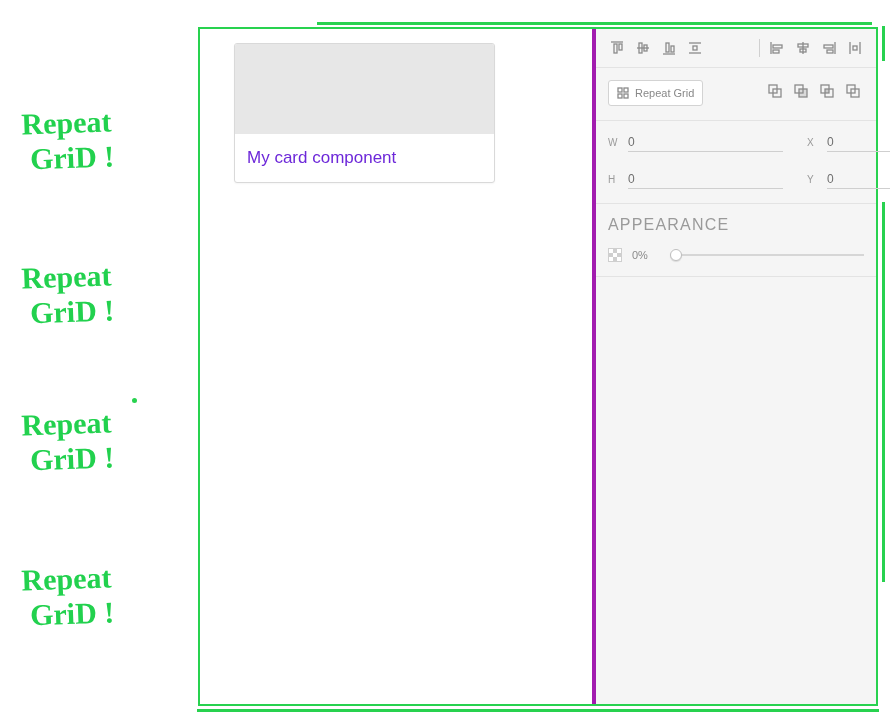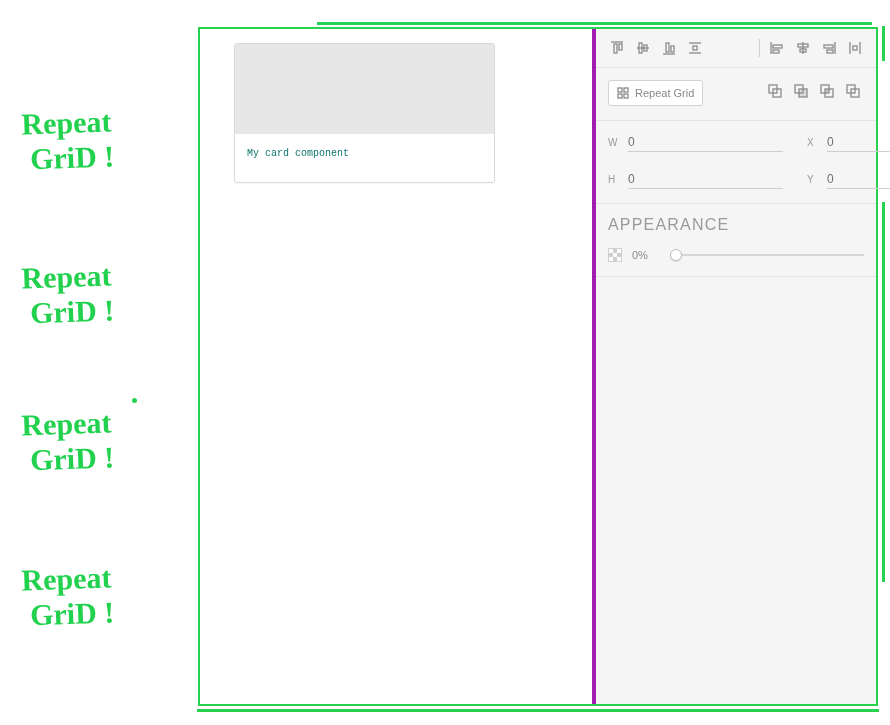--- a/index.html
+++ b/index.html
@@ -6,21 +6,21 @@
     body { width:890px; height:725px; overflow:hidden; position:relative; background:#fff; }
     .app { position:absolute; left:198px; top:27px; width:680px; height:679px; border:2px solid #28d24f; display:flex; }
     
     .annot { position:absolute; font-family:"Comic Sans MS","Segoe Script","Brush Script MT",cursive; font-size:30px; line-height:1.15; color:#22d14e; font-weight:bold; white-space:pre; transform:rotate(-2deg); }
     
     .tick { position:absolute; background:#28d24f; }
     
     .canvas { flex:1; position:relative; background:#ffffff; }
     .card { position:absolute; left:34px; top:14px; width:261px; height:140px; border:1px solid #d9d9d9; border-radius:3px; background:#fff; box-shadow:0 1px 2px rgba(0,0,0,0.04); overflow:hidden; }
     .card-img { height:90px; background:#e7e7e7; }
-    .card-body { padding:14px 12px 0 12px; font-size:10px; color:#0f766e;font-family:Liberation Mono, monospace; }
+    .card-body { padding:14px 12px 0 12px; font-size:17px; color:#6d28d9; }
     
     .panel { width:284px; background:#f5f5f5; border-left:4px solid #a21caf; display:flex; flex-direction:column; }
     .section { border-bottom:1px solid #e3e3e3; padding:12px 12px 14px 12px; }
     .row { display:flex; align-items:center; }
     .align-row .iconbtn { width:22px; height:22px; display:flex; align-items:center; justify-content:center; cursor:pointer; }
     .align-row { gap:4px; }
     .align-row .spacer { flex:1; }
     .sep { width:1px; height:18px; background:#d0d0d0; margin:0 2px; }
     .toolrow { margin-top:0; gap:10px; }
     .repeat-btn { display:flex; align-items:center; gap:6px; height:26px; padding:0 8px; background:#fff; border:1px solid #d3d3d3; border-radius:3px; font-size:11px; color:#888; cursor:pointer; }

